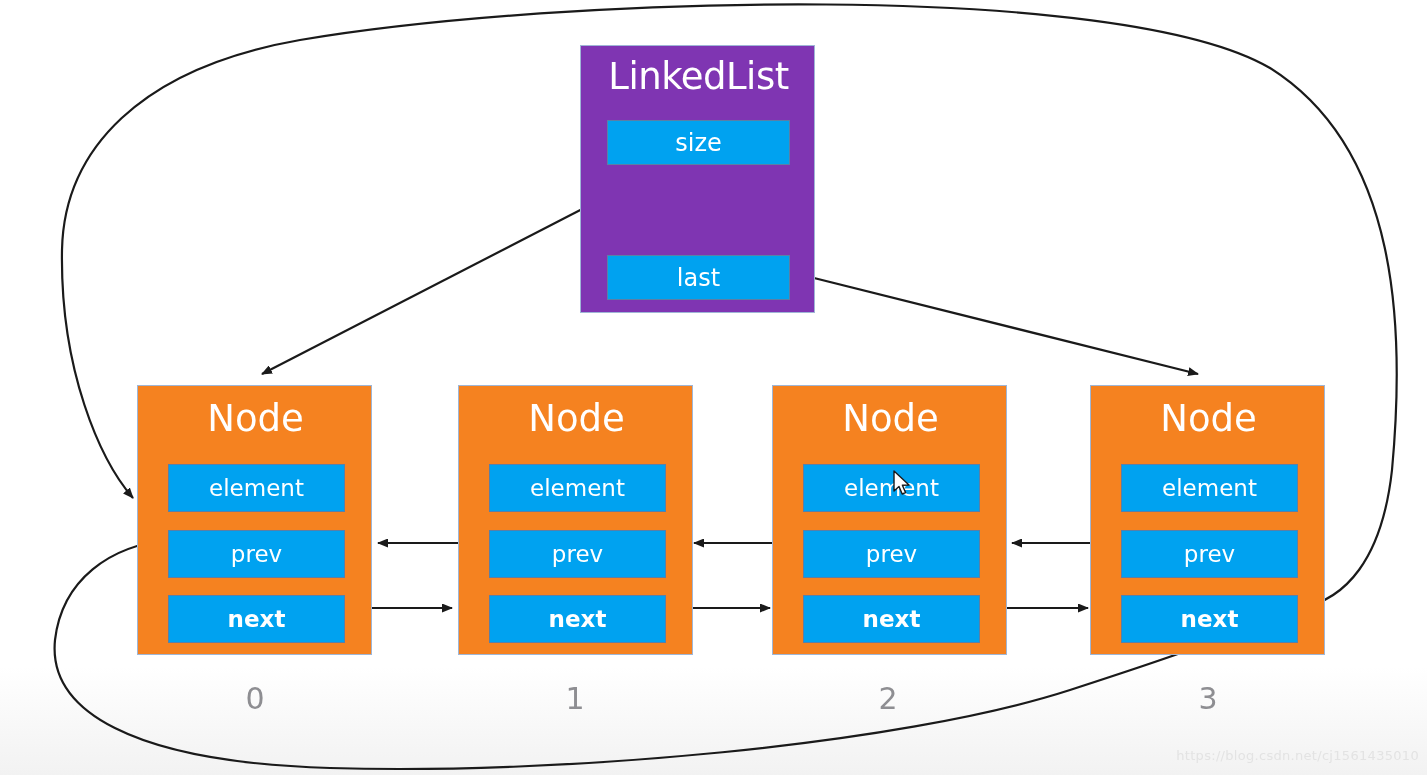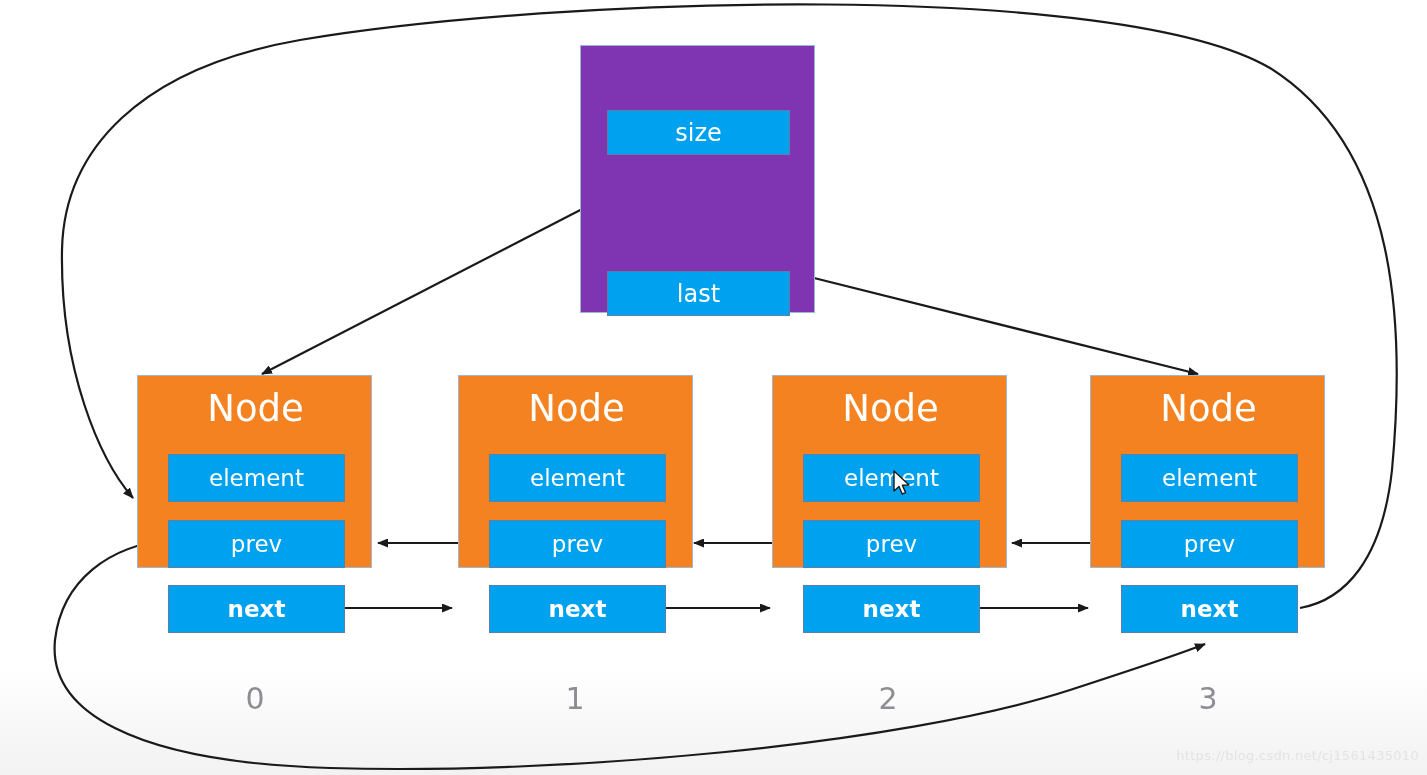--- a/index.html
+++ b/index.html
@@ -55,30 +55,30 @@
     height: 45px;
     background: #00A2F0;
     border: 1px solid #5b7fa6;
     box-sizing: border-box;
     color: #ffffff;
     font-size: 24px;
     display: flex;
     align-items: center;
     justify-content: center;
   }
-  .ll-f0 { top: 64px; }
+  .ll-f0 { top: 74px; }
   .ll-f1 { top: 144px; }
-  .ll-f2 { top: 225px; }
+  .ll-f2 { top: 209px; }
 
   
   .node-box {
     position: absolute;
-    top: 375px;
-    width: 235px;
-    height: 193px;
+    top: 385px;
+    width: 235px;
+    height: 270px;
     background: #F58220;
     border: 1px solid #9fb6d6;
     box-sizing: border-box;
   }
   .node-0 { left: 137px; }
   .node-1 { left: 458px; }
   .node-2 { left: 772px; }
   .node-3 { left: 1090px; }
 
   .node-title {
@@ -197,20 +197,21 @@
     </g>
     <g>
       <path d="M 664 608 L 770 608" stroke="#1a1a1a" stroke-width="2.2" fill="none" marker-end="url(#ah)"></path>
     </g>
     <g>
       <path d="M 980 608 L 1088 608" stroke="#1a1a1a" stroke-width="2.2" fill="none" marker-end="url(#ah)"></path>
     </g>
   </svg>
 
   <div class="linkedlist-box">
+    <div class="ll-title">LinkedList</div>
     <div class="ll-field ll-f0">size</div>
     <div class="ll-field ll-f2">last</div>
   </div>
 
   <div class="node-box node-0">
     <div class="node-title">Node</div>
     <div class="node-field nf-0">element</div>
     <div class="node-field nf-1">prev</div>
     <div class="node-field nf-2">next</div>
   </div>

